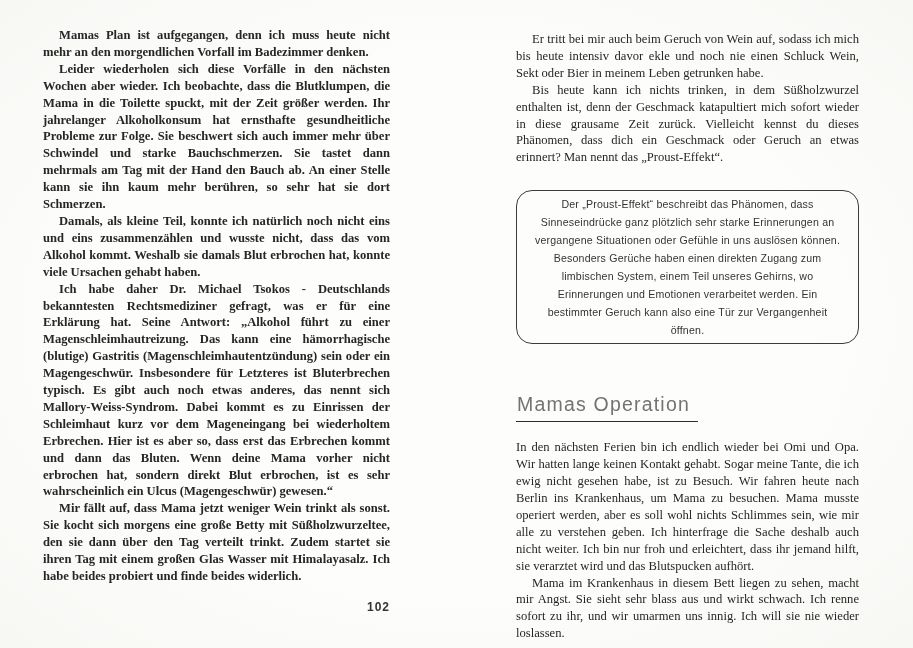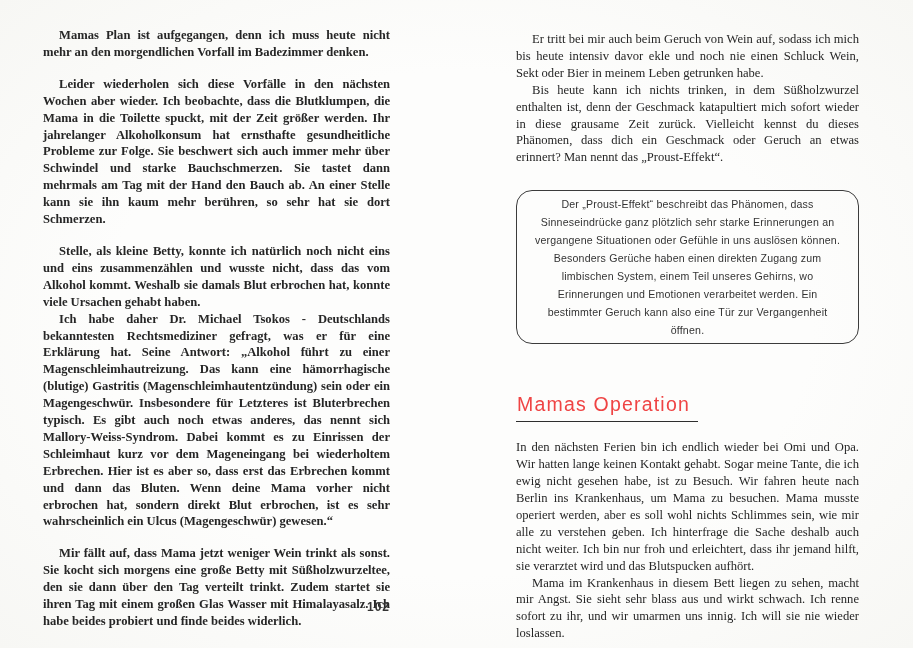--- a/index.html
+++ b/index.html
@@ -19,21 +19,21 @@
 
   .para {
     margin: 0;
     font-family: "Liberation Serif", serif;
     font-size: 12.6px; line-height: 16.9px;
     color: #262626;
     text-align: justify;
     hyphens: auto;
   }
   .para.indent { text-indent: 16px; }
-  .para.gap { margin-top: 15px; }
+  .para.gap { }
 
   .info-box {
     margin-top: 24px;
     border: 1.4px solid #3c3c3c;
     border-radius: 16px;
     padding: 4px 15px;
   }
   .box-text {
     margin: 0;
     font-family: "Liberation Sans", sans-serif;
@@ -42,21 +42,21 @@
     color: #333333;
     text-align: center;
   }
 
   .section-heading { margin: 46px 0 17px 0; font-weight: 400; }
   .heading-text {
     display: inline-block;
     font-family: "Liberation Sans", sans-serif;
     font-size: 19.5px;
     letter-spacing: 1.2px;
-    color: #ef4444;
+    color: #737373;
     border-bottom: 1.6px solid #2e2e2e;
     padding: 0 8px 5px 1px;
   }
 
   .pagenum {
     position: absolute; top: 600px; text-align: center;
     font-family: "Liberation Sans", sans-serif;
     font-size: 12px; letter-spacing: 1px; color: #333333;
   }
   .page-left  .pagenum { left: 43px; width: 347px; text-align: right; }
@@ -64,21 +64,21 @@
 </style>
 </head>
 <body>
 
 <div class="spread">
 
   <section class="page page-left">
     <div class="textblock">
       <p class="para indent">Mamas Plan ist aufgegangen, denn ich muss heute nicht mehr an den morgendlichen Vorfall im Badezimmer denken.</p>
       <p class="para indent gap">Leider wiederholen sich diese Vorfälle in den nächsten Wochen aber wieder. Ich beobachte, dass die Blutklumpen, die Mama in die Toilette spuckt, mit der Zeit größer werden. Ihr jahrelanger Alkoholkonsum hat ernsthafte gesundheitliche Probleme zur Folge. Sie beschwert sich auch immer mehr über Schwindel und starke Bauchschmerzen. Sie tastet dann mehrmals am Tag mit der Hand den Bauch ab. An einer Stelle kann sie ihn kaum mehr berühren, so sehr hat sie dort Schmerzen.</p>
-      <p class="para indent gap">Stelle, als kleine Betty, konnte ich natürlich noch nicht eins und eins zusammenzählen und wusste nicht, dass das vom Alkohol kommt. Weshalb sie damals Blut erbrochen hat, konnte viele Ursachen gehabt haben.</p>
+      <p class="para indent gap">Damals, als kleine Teil, konnte ich natürlich noch nicht eins und eins zusammenzählen und wusste nicht, dass das vom Alkohol kommt. Weshalb sie damals Blut erbrochen hat, konnte viele Ursachen gehabt haben.</p>
       <p class="para indent">Ich habe daher Dr. Michael Tsokos - Deutschlands bekanntesten Rechtsmediziner gefragt, was er für eine Erklärung hat. Seine Antwort: „Alkohol führt zu einer Magenschleimhautreizung. Das kann eine hämorrhagische (blutige) Gastritis (Magenschleimhautentzündung) sein oder ein Magengeschwür. Insbesondere für Letzteres ist Bluterbrechen typisch. Es gibt auch noch etwas anderes, das nennt sich Mallory-Weiss-Syndrom. Dabei kommt es zu Einrissen der Schleimhaut kurz vor dem Mageneingang bei wiederholtem Erbrechen. Hier ist es aber so, dass erst das Erbrechen kommt und dann das Bluten. Wenn deine Mama vorher nicht erbrochen hat, sondern direkt Blut erbrochen, ist es sehr wahrscheinlich ein Ulcus (Magengeschwür) gewesen.“</p>
       <p class="para indent gap">Mir fällt auf, dass Mama jetzt weniger Wein trinkt als sonst. Sie kocht sich morgens eine große Betty mit Süßholzwurzeltee, den sie dann über den Tag verteilt trinkt. Zudem startet sie ihren Tag mit einem großen Glas Wasser mit Himalayasalz. Ich habe beides probiert und finde beides widerlich.</p>
     </div>
     <div class="pagenum">102</div>
   </section>
 
   <section class="page page-right">
     <div class="textblock">
       <p class="para indent">Er tritt bei mir auch beim Geruch von Wein auf, sodass ich mich bis heute intensiv davor ekle und noch nie einen Schluck Wein, Sekt oder Bier in meinem Leben getrunken habe.</p>
       <p class="para indent">Bis heute kann ich nichts trinken, in dem Süßholzwurzel enthalten ist, denn der Geschmack katapultiert mich sofort wieder in diese grausame Zeit zurück. Vielleicht kennst du dieses Phänomen, dass dich ein Geschmack oder Geruch an etwas erinnert? Man nennt das „Proust-Effekt“.</p>

